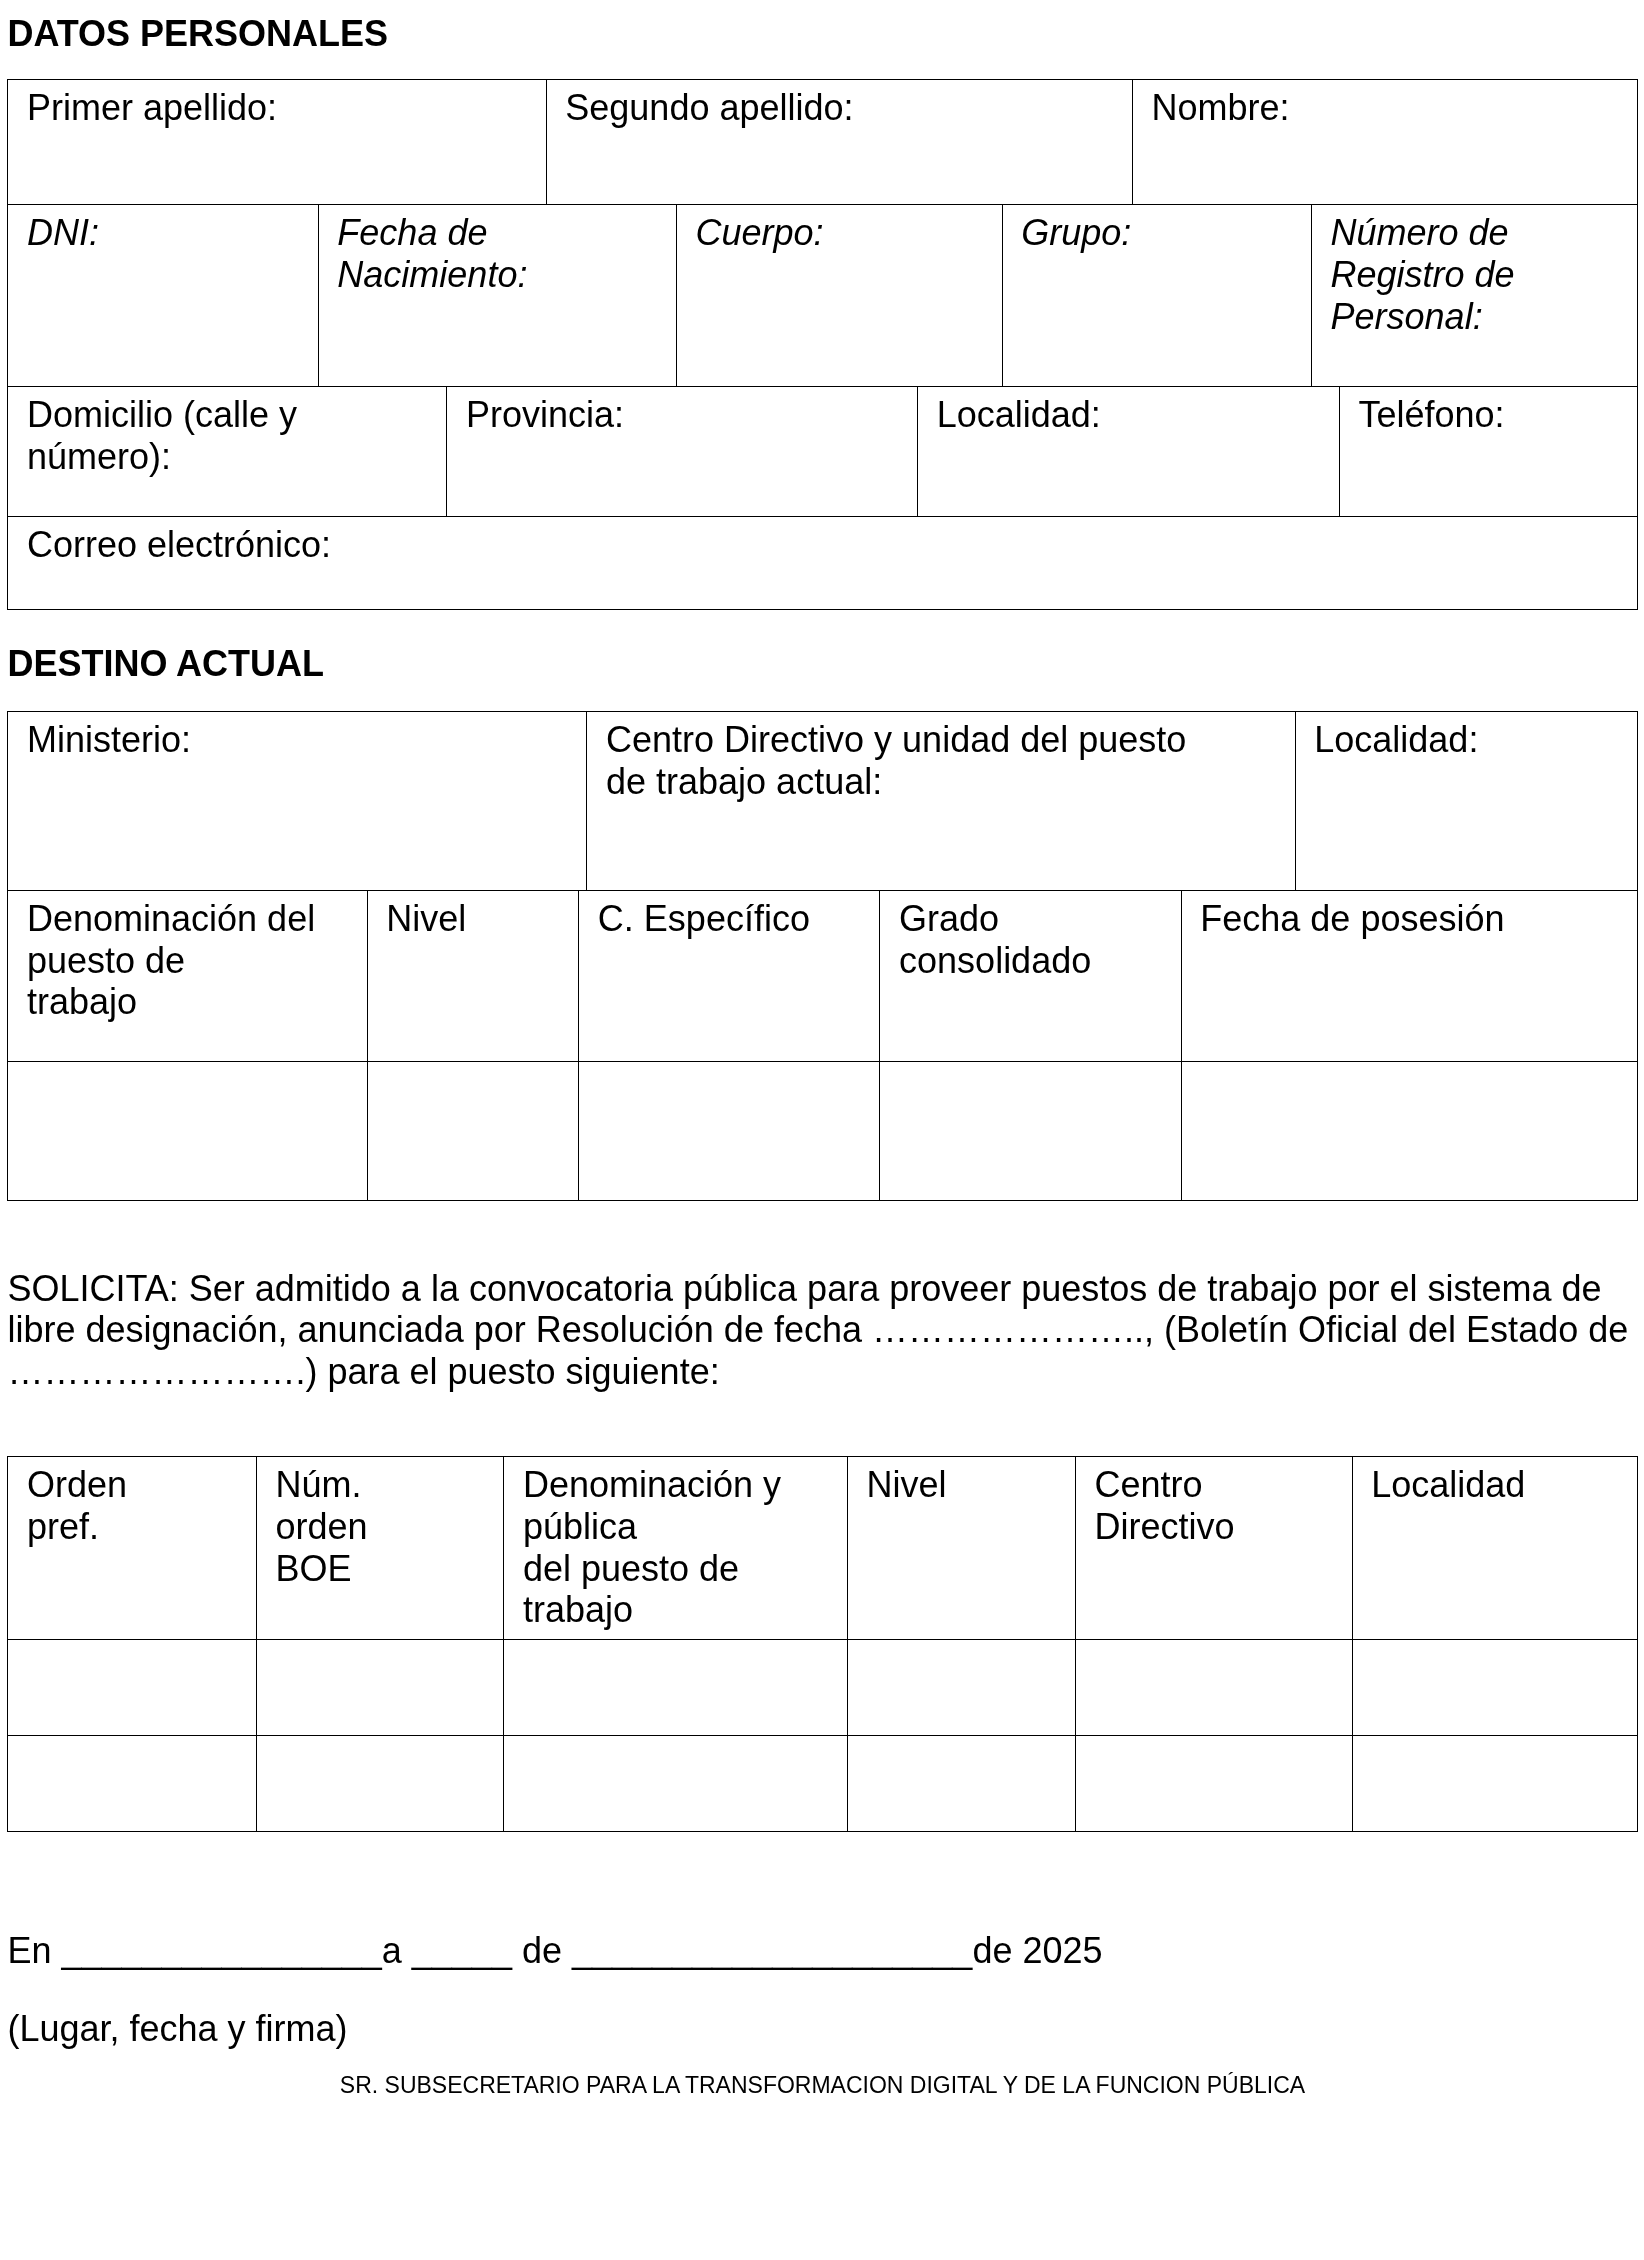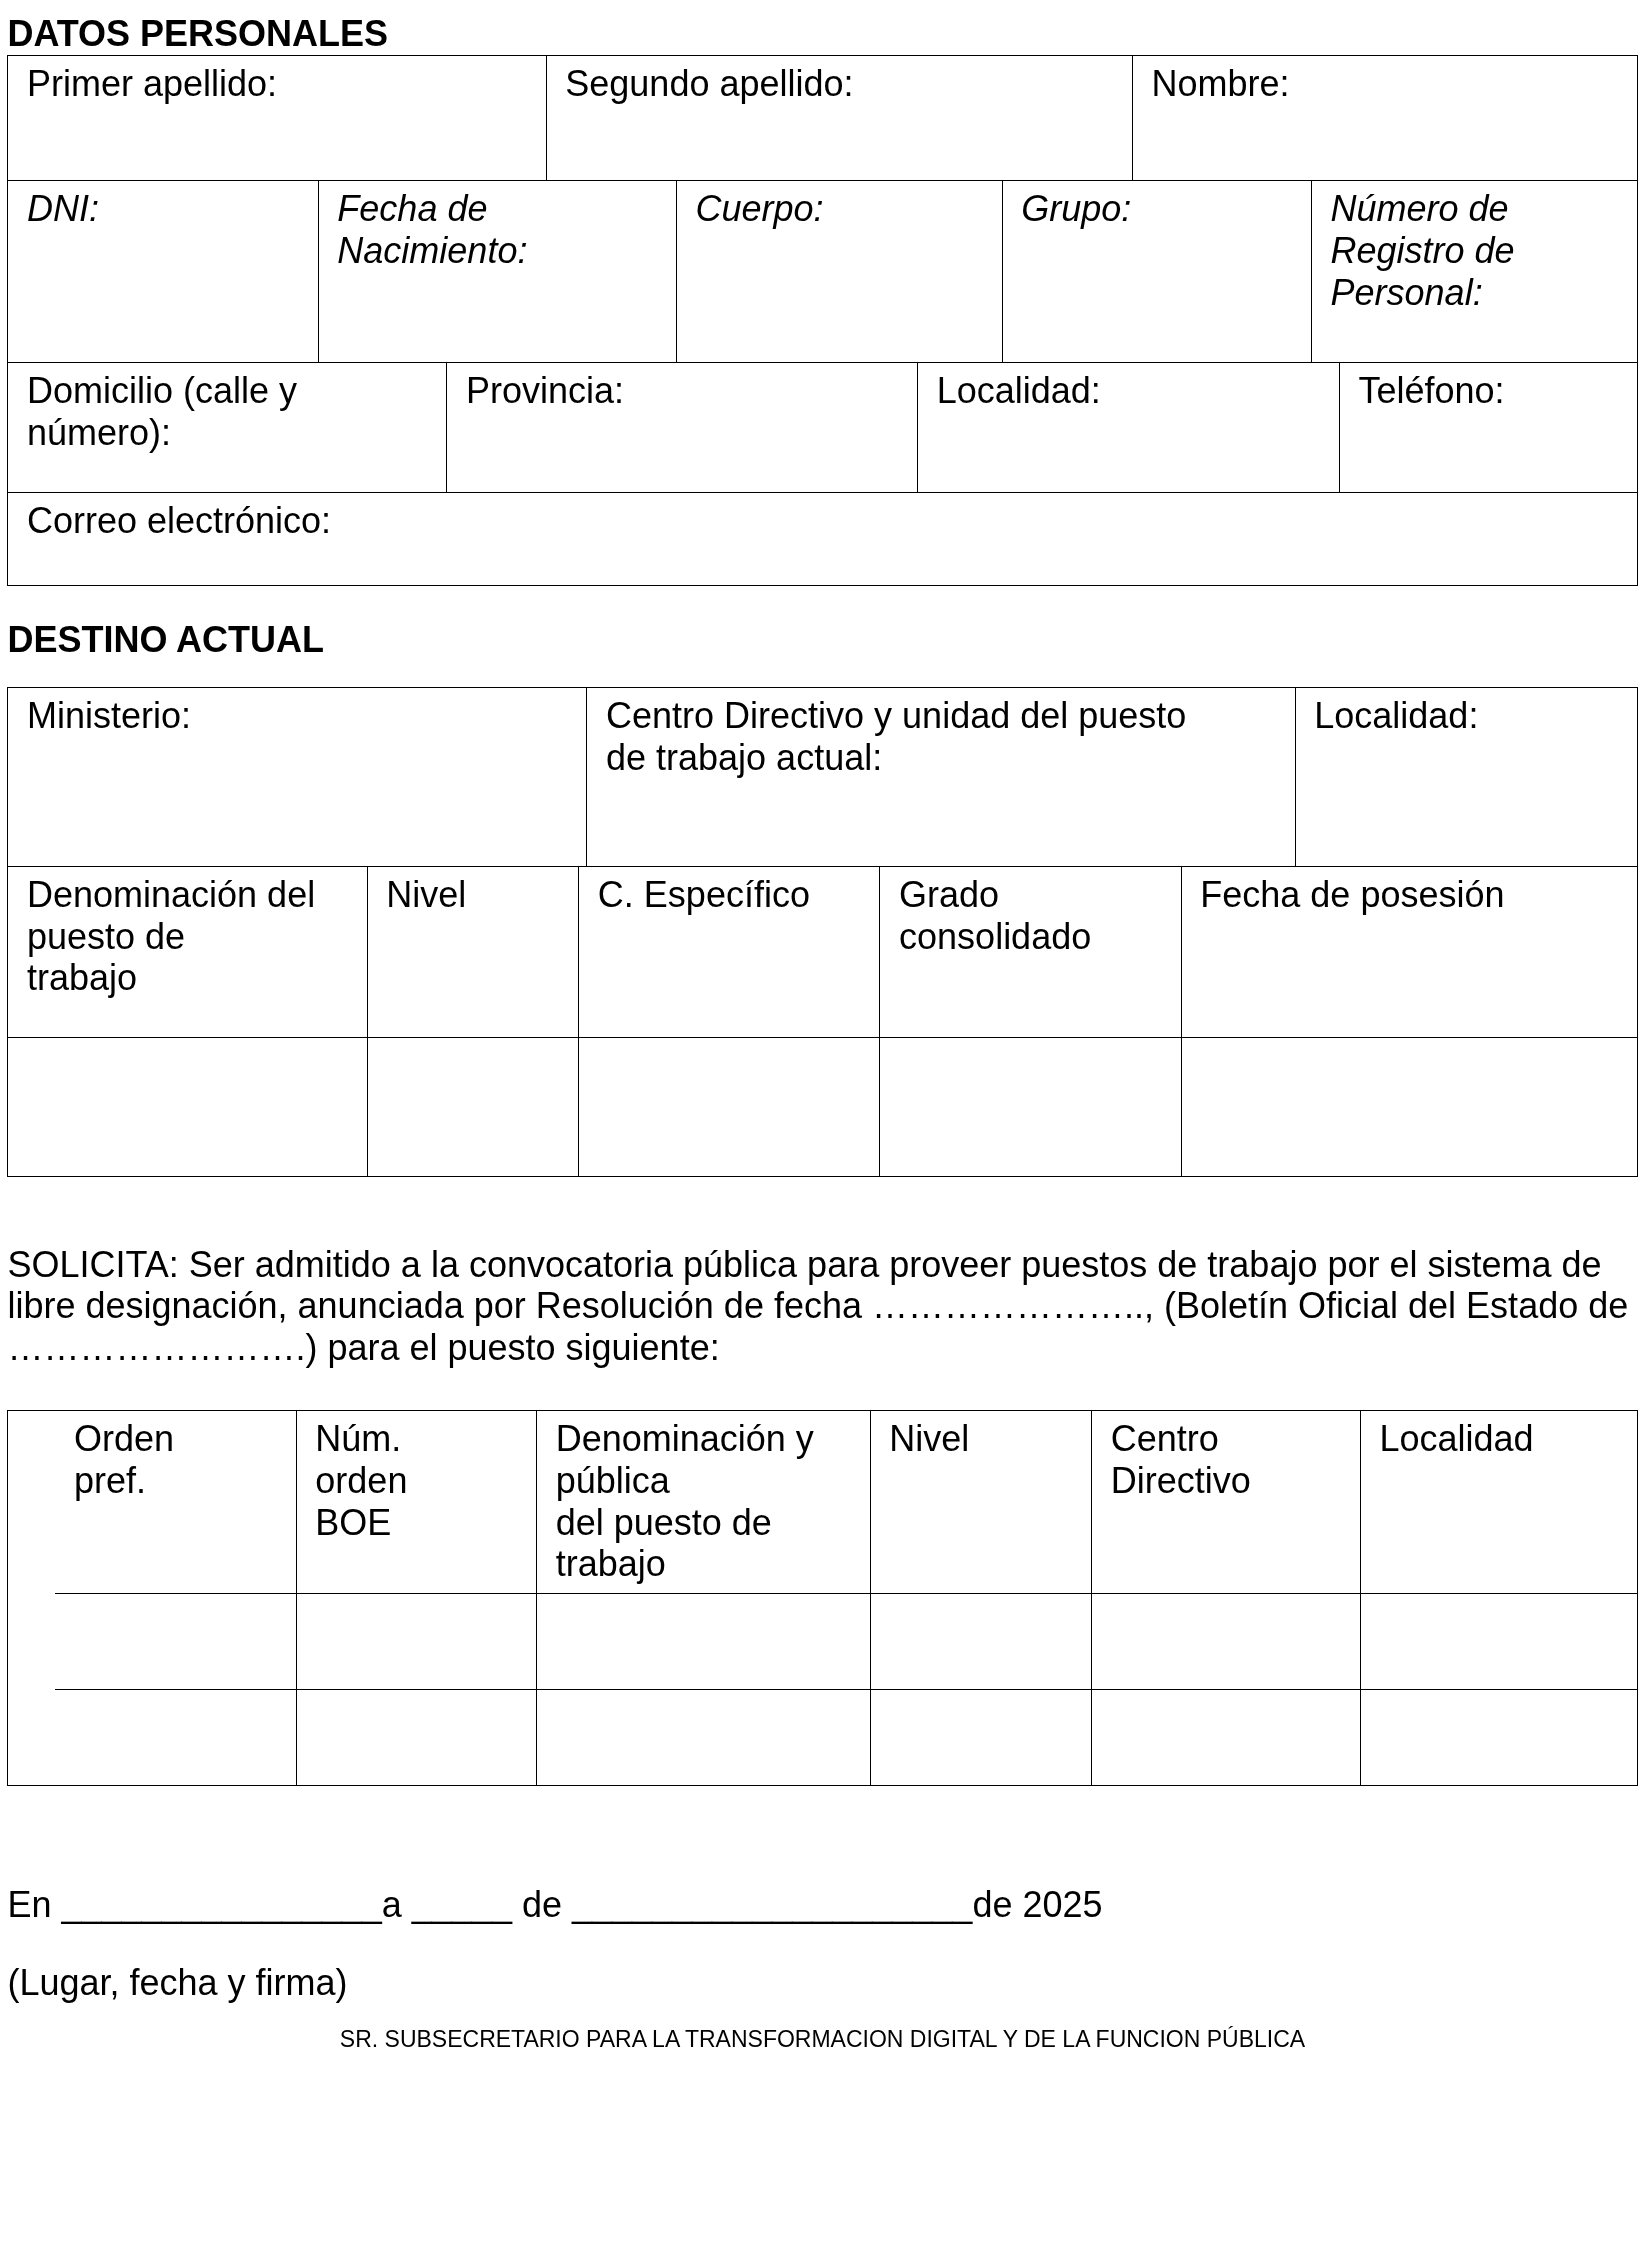--- a/index.html
+++ b/index.html
@@ -17,36 +17,36 @@
   .page { padding: 13px 7.4px 0 7.4px; }
 
   .section-heading { font-weight: 700; }
 
   .tbl { border: 1.9px solid #000; width: 100%; }
   .trow { display: grid; }
   .trow + .trow { border-top: 1.9px solid #000; }
   .tcell { padding: 7.4px 22px 7.4px 18.6px; white-space: pre-line; overflow: hidden; }
   .tcell + .tcell { border-left: 1.9px solid #000; }
 
-  .tbl-datos { }
+  .tbl-datos { margin-top: 24px; }
   .r-apellidos { grid-template-columns: 33% 36% 31%; min-height: 124px; }
   .r-dni { grid-template-columns: 19% 22% 20% 19% 20%; min-height: 182px; font-style: italic; }
   .r-domicilio { grid-template-columns: 25% 27% 24% 24%; min-height: 130px; gap: 31px; }
   .r-correo { grid-template-columns: 100%; min-height: 93px; }
 
   .heading-destino { margin-top: 33px; }
   .tbl-destino { margin-top: 26px; }
   .r-ministerio { grid-template-columns: 35.5% 43.5% 21%; min-height: 178px; }
   .r-destino-cols, .r-destino-empty { grid-template-columns: 22% 13% 18.5% 18.5% 28%; }
   .r-destino-cols { min-height: 171px; }
   .r-destino-empty { min-height: 139px; }
 
   .solicita { margin-top: 67px; }
 
-  .tbl-puestos { margin-top: 41px; padding-left: 47px; }
+  .tbl-puestos { margin-top: 63px; }
   .r-puestos { grid-template-columns: 15.2% 15.2% 21.1% 14% 17% 17.5%; }
   .r-puestos-head { min-height: 178px; }
   .r-puestos-empty { min-height: 96px; }
 
   .fecha-line { margin-top: 98px; }
   .lugar-line { margin-top: 37px; }
   .destinatario { margin-top: 22px; font-size: 23px; text-align: center; }
 </style>
 </head>
 <body>

